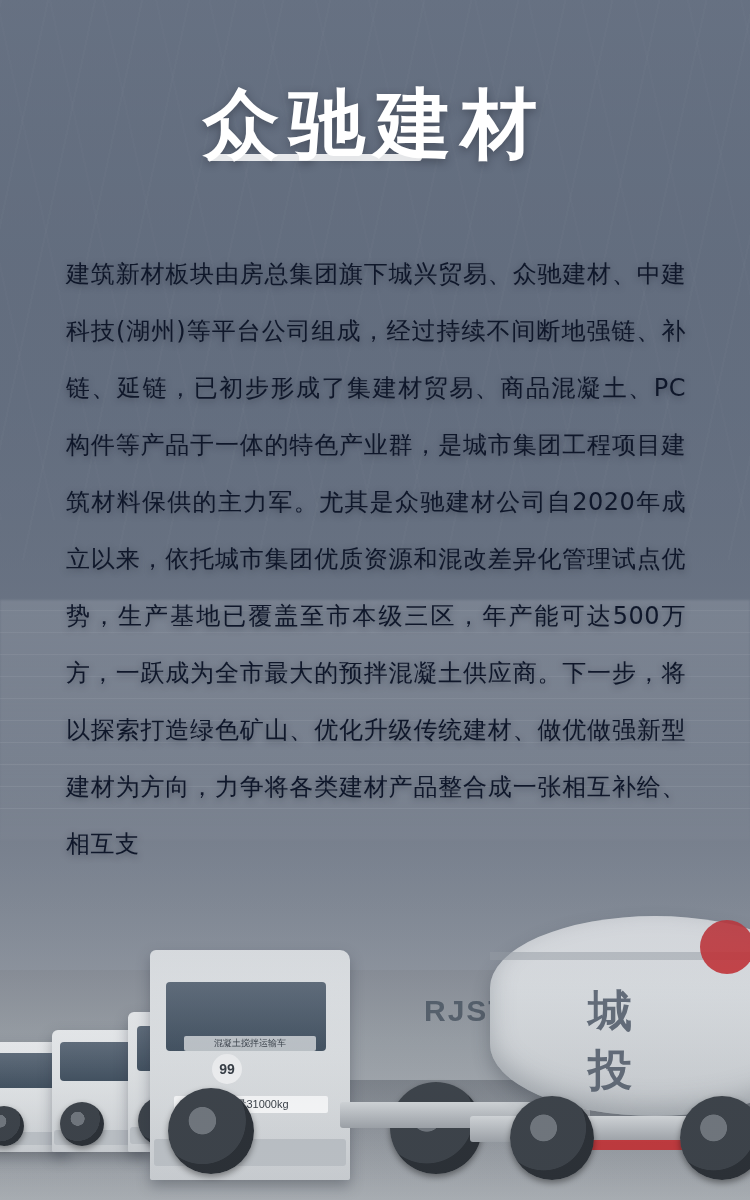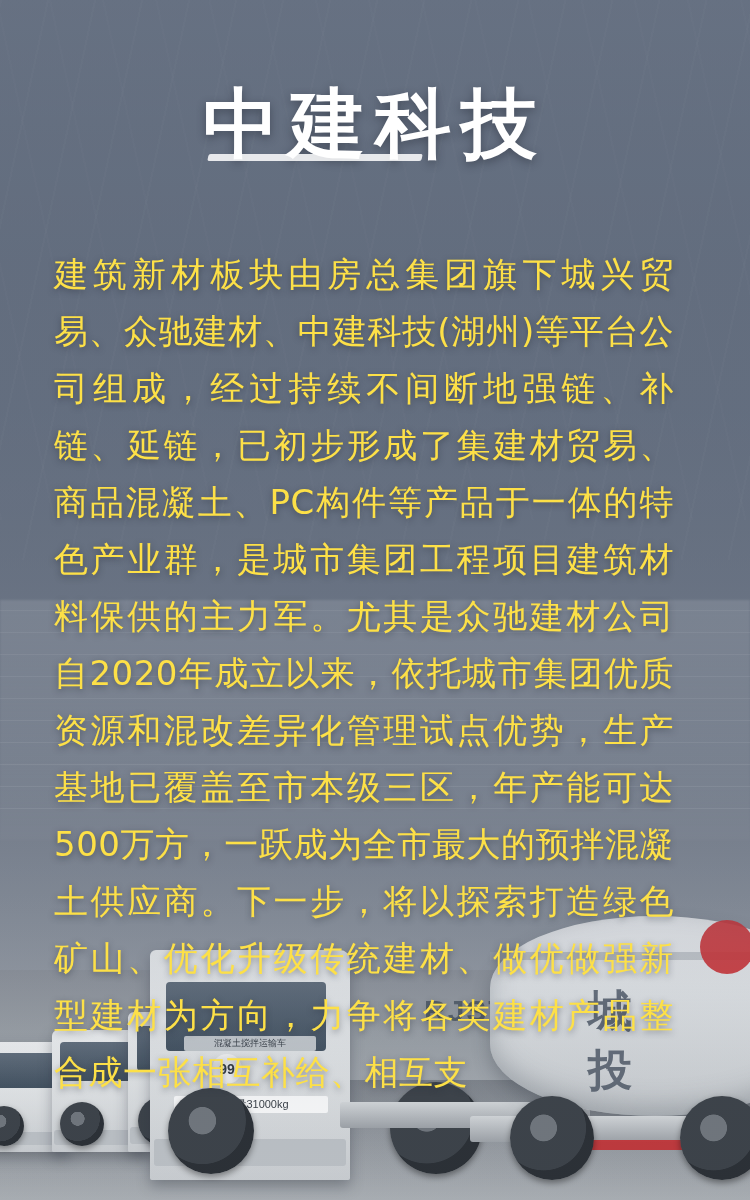--- a/index.html
+++ b/index.html
@@ -241,25 +241,25 @@
     left: 208px;
     width: 214px;
     height: 7px;
     background: rgba(255,255,255,.85);
     transform: skewX(-12deg);
     border-radius: 2px;
   }
   .body-text {
     position: absolute;
     top: 246px;
-    left: 54px;
+    left: 66px;
     width: 620px;
-    color: #fde047;
+    color: #0f172a;
     font-family: "DejaVu Sans", sans-serif;
-    font-size: 34px;
+    font-size: 24px;
     line-height: 57px;
     letter-spacing: .5px;
     text-align: justify;
     text-shadow: 0 2px 6px rgba(35,42,54,.5);
     white-space: pre-wrap;
   }
 </style>
 </head>
 <body>
 
@@ -323,18 +323,18 @@
       <div class="stripe-red" style="left:120px; bottom:36px; width:190px;"></div>
       <div class="wheel" style="left:80px; width:84px; height:84px;"></div>
       <div class="wheel" style="left:250px; width:84px; height:84px;"></div>
     </div>
 
   </div>
 
   <div class="wash"></div>
 
   <div class="content">
-    <div class="title">中建科技</div>
+    <div class="title">众驰建材</div>
     <div class="title-underline"></div>
     <div class="body-text">建筑新材板块由房总集团旗下城兴贸易、众驰建材、中建科技(湖州)等平台公司组成，经过持续不间断地强链、补链、延链，已初步形成了集建材贸易、商品混凝土、PC构件等产品于一体的特色产业群，是城市集团工程项目建筑材料保供的主力军。尤其是众驰建材公司自2020年成立以来，依托城市集团优质资源和混改差异化管理试点优势，生产基地已覆盖至市本级三区，年产能可达500万方，一跃成为全市最大的预拌混凝土供应商。下一步，将以探索打造绿色矿山、优化升级传统建材、做优做强新型建材为方向，力争将各类建材产品整合成一张相互补给、相互支</div>
   </div>
 
 </div>
 
 </body></html>

